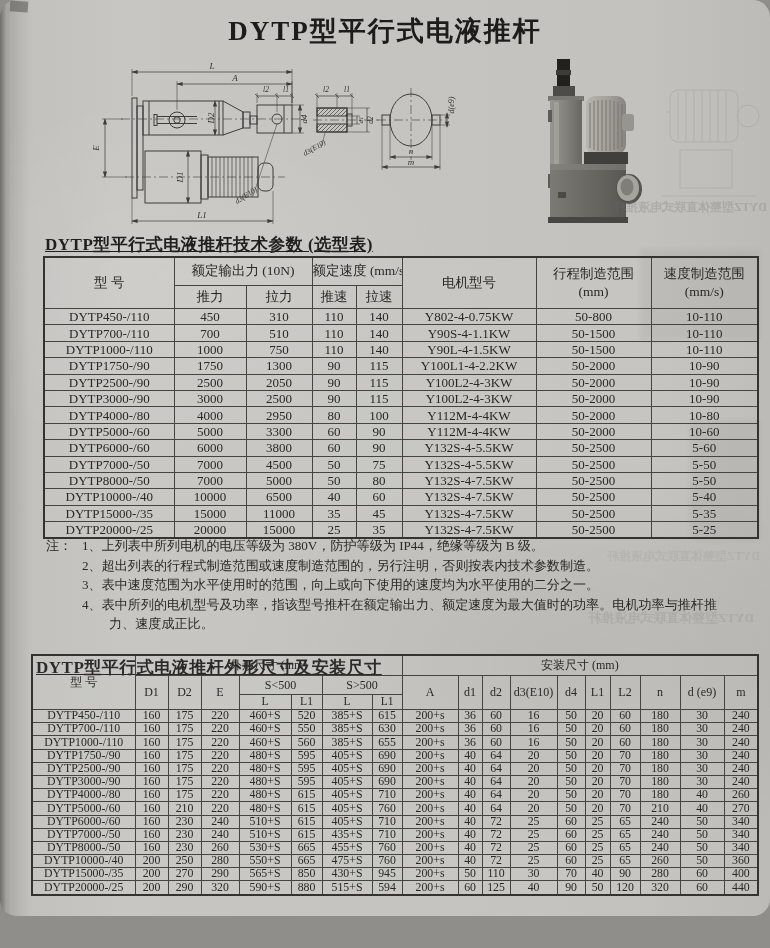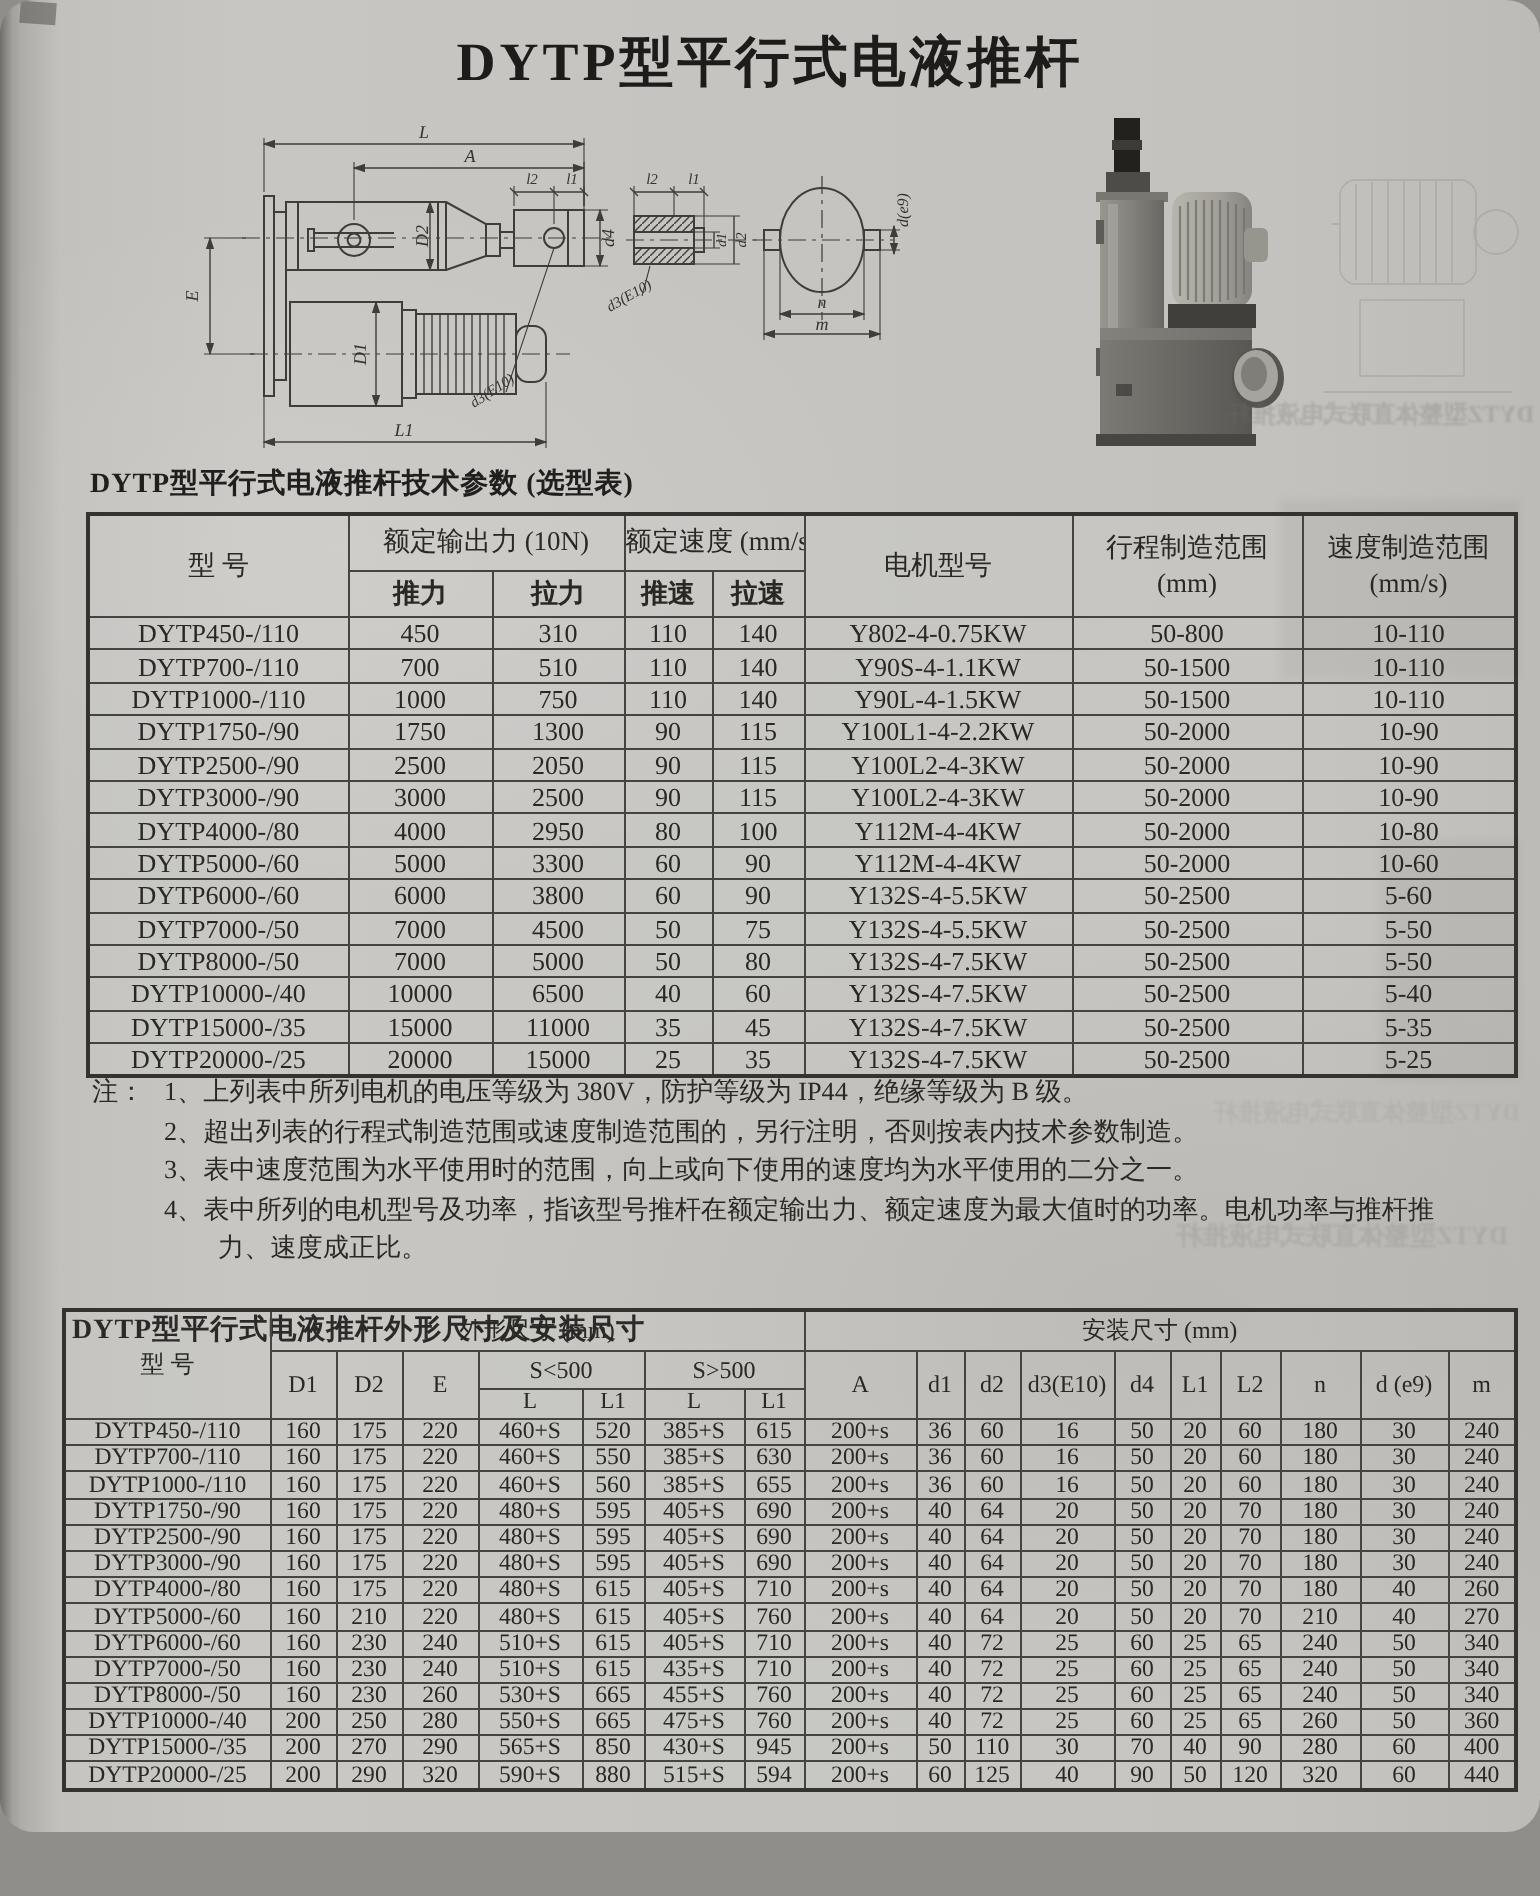--- a/index.html
+++ b/index.html
@@ -10,29 +10,29 @@
       radial-gradient(ellipse 420px 260px at 22% 30%, rgba(255,255,255,.10), transparent 70%),
       radial-gradient(ellipse 500px 300px at 75% 72%, rgba(0,0,0,.05), transparent 70%),
       linear-gradient(90deg,#83827e 0px,#adaca8 10px,#c2c1bd 30px,#c7c6c2 120px,#c3c2be 640px,#bcbbb7 770px);
     border-radius: 17px;
   }
   .edge-strip{position:absolute;left:0;top:0;width:10px;height:100%;
     background:linear-gradient(90deg,#6f6e6a,#a5a4a0 65%,transparent);}
   .corner-mark{position:absolute;left:10px;top:1px;width:18px;height:11px;background:#55544f;opacity:.55;transform:rotate(4deg);}
   .title{position:absolute;top:13px;left:0;width:100%;text-align:center;
     font-size:27px;font-weight:bold;letter-spacing:2px;color:#1d1c1a;}
-  .sec-heading{position:absolute;font-size:14px;font-weight:bold;color:#201f1d;letter-spacing:.5px;}
+  .sec-heading{position:absolute;font-size:17px;font-weight:bold;color:#201f1d;letter-spacing:.5px;text-decoration:underline;}
   #h1{left:45px;top:233px;}
   #h2{left:36px;top:632px;margin-top:24px;}
   table{border-collapse:collapse;table-layout:fixed;position:absolute;border:2px solid #34332f;background:rgba(255,255,255,.05);}
   th,td{border:1px solid #45443f;text-align:center;font-weight:normal;padding:0;overflow:hidden;white-space:nowrap;color:#292825;}
   #t1{left:43px;top:256px;width:714px;}
   #t1 th{font-size:13.5px;line-height:1.35;}
   #t1 thead tr:nth-child(1) th{height:27px;}
-  #t1 thead tr:nth-child(2) th{height:22px;font-weight:bold;}
+  #t1 thead tr:nth-child(2) th{height:22px;}
   #t1 td{font-size:13px;height:15.4px;line-height:1;}
   #t2{left:31px;top:654px;width:726px;}
   #t2 th{font-size:12px;line-height:1.2;}
   #t2 thead tr:nth-child(1) th{height:19px;}
   #t2 thead tr:nth-child(2) th{height:18px;}
   #t2 thead tr:nth-child(3) th{height:14px;font-size:11.5px;}
   #t2 td{font-size:11.8px;height:12.2px;line-height:1;}
   .notes{position:absolute;left:46px;top:536px;width:672px;font-size:13.1px;line-height:19.6px;color:#2a2926;}
   .notes-label{position:absolute;left:0;top:0;}
   .note-items{margin-left:36px;}

